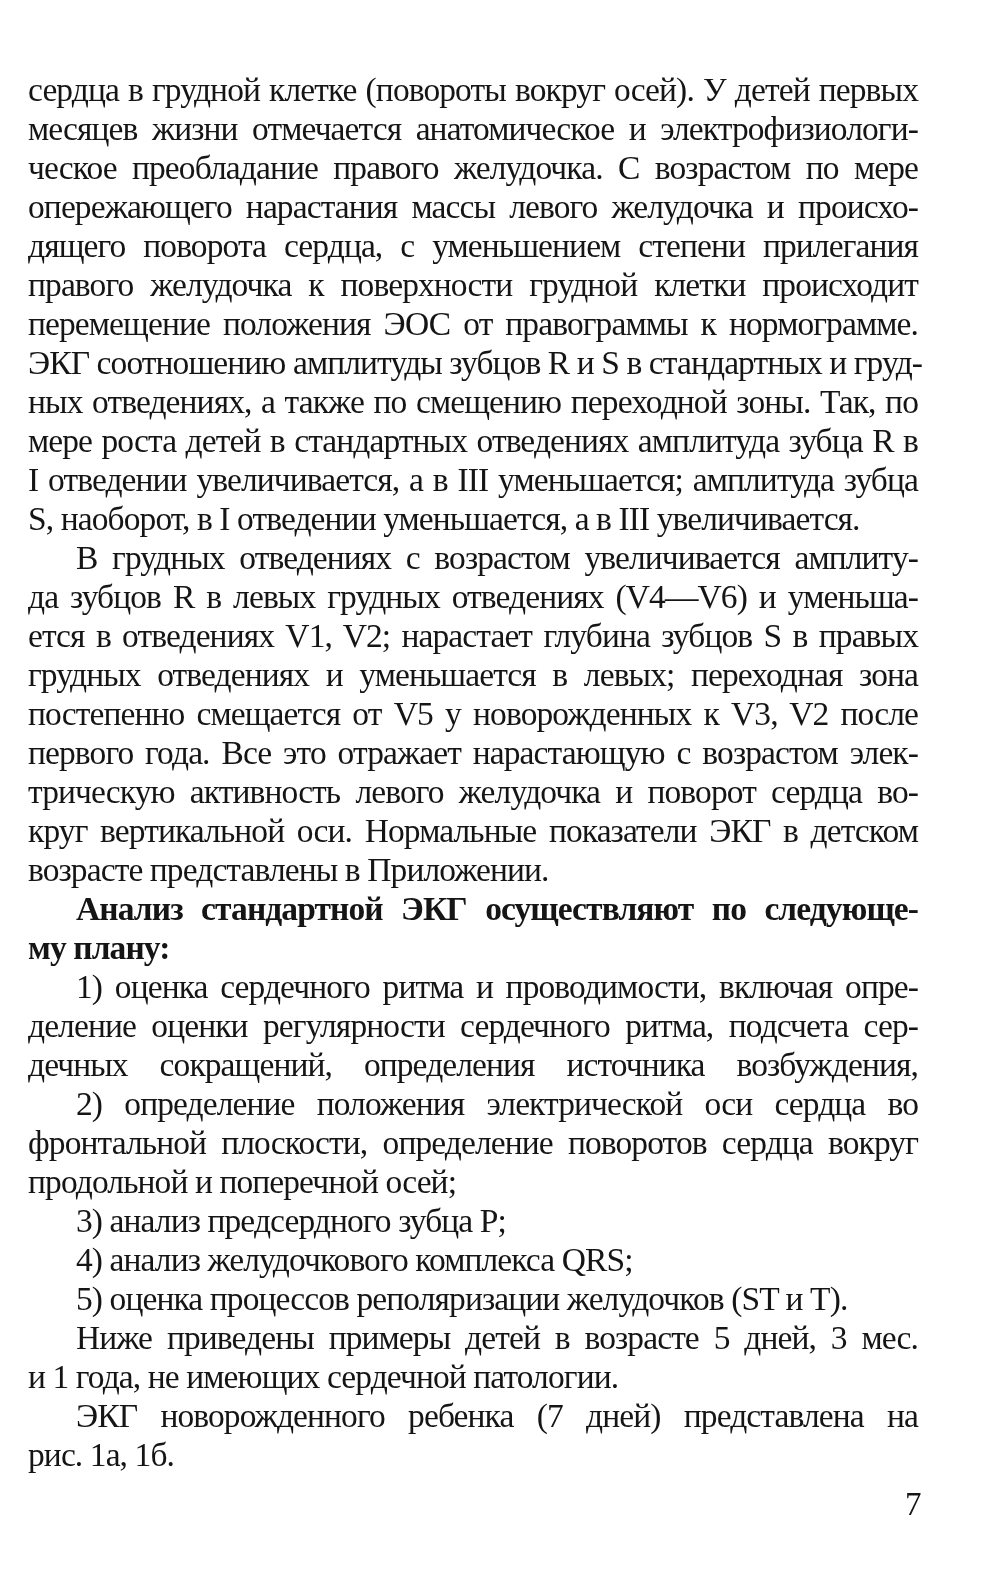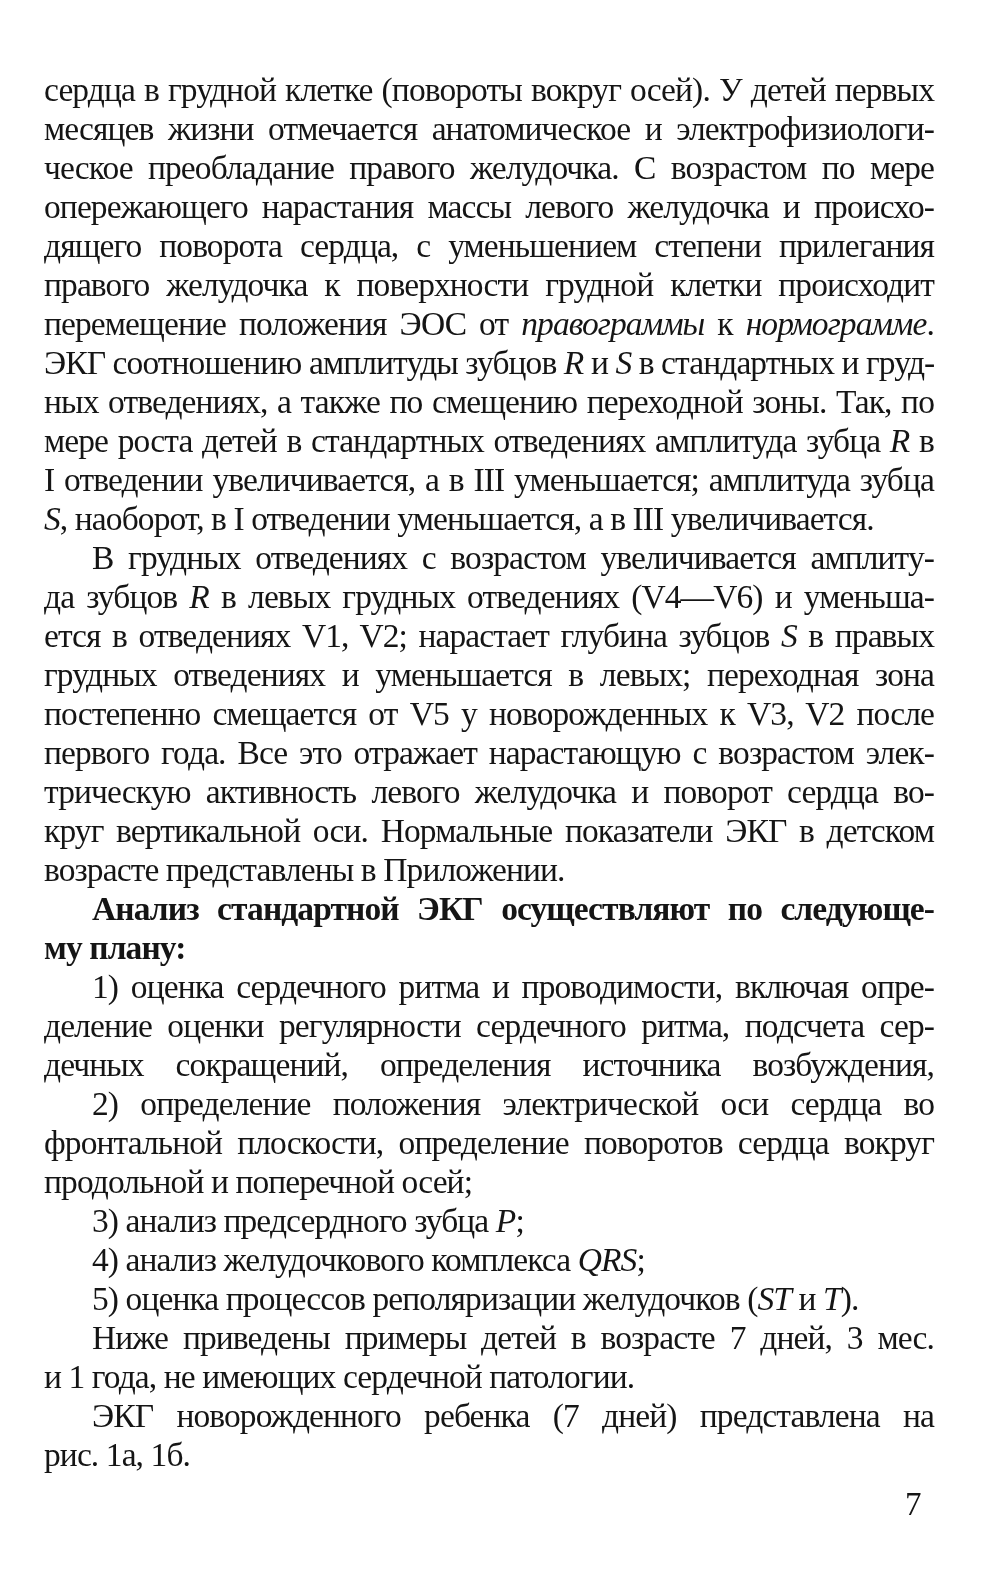--- a/index.html
+++ b/index.html
@@ -1,31 +1,31 @@
 <!DOCTYPE html>
 <html><head>
   <meta charset="utf-8">
   <style>
     html, body { margin: 0; padding: 0; background: #ffffff; }
     body { width: 1000px; height: 1577px; position: relative; overflow: hidden; }
     .page {
-      position: absolute; left: 44px; top: 70px; width: 890px;
+      position: absolute; left: 28px; top: 70px; width: 890px;
       font-family: "Liberation Serif", "DejaVu Serif", serif;
       font-size: 33.5px; color: #151515;
       letter-spacing: -0.9px;
     }
     .line {
       height: 39px; line-height: 39px;
       white-space: nowrap;
       text-align: justify; text-align-last: justify;
     }
     .line.last { text-align-last: left; }
     .line.indent { padding-left: 48px; }
     .line span { white-space: pre; }
-    .i { font-style: italic; }
+    .i { }
     .b { font-weight: bold; }
     .pagenum {
       position: absolute; left: 905px; top: 1486px;
       font-family: "Liberation Serif", "DejaVu Serif", serif;
       font-size: 33px; color: #151515;
     }
   </style>
 </head>
 <body>
 
@@ -64,20 +64,20 @@
   <div class="line indent"><span>2) определение положения электрической оси сердца во</span></div>
   <div class="line"><span>фронтальной плоскости, определение поворотов сердца вокруг</span></div>
   <div class="line last"><span>продольной и поперечной осей;</span></div>
 
   <div class="line indent last"><span>3) анализ предсердного зубца </span><span class="i">P</span><span>;</span></div>
 
   <div class="line indent last"><span>4) анализ желудочкового комплекса </span><span class="i">QRS</span><span>;</span></div>
 
   <div class="line indent last"><span>5) оценка процессов реполяризации желудочков (</span><span class="i">ST</span><span> и </span><span class="i">T</span><span>).</span></div>
 
-  <div class="line indent"><span>Ниже приведены примеры детей в возрасте 7 дней, 3 мес.</span></div>
+  <div class="line indent"><span>Ниже приведены примеры детей в возрасте 5 дней, 3 мес.</span></div>
   <div class="line last"><span>и 1 года, не имеющих сердечной патологии.</span></div>
 
   <div class="line indent"><span>ЭКГ новорожденного ребенка (7 дней) представлена на</span></div>
   <div class="line last"><span>рис. 1а, 1б.</span></div>
 </div>
 
 <div class="pagenum">7</div>
 
 </body></html>

